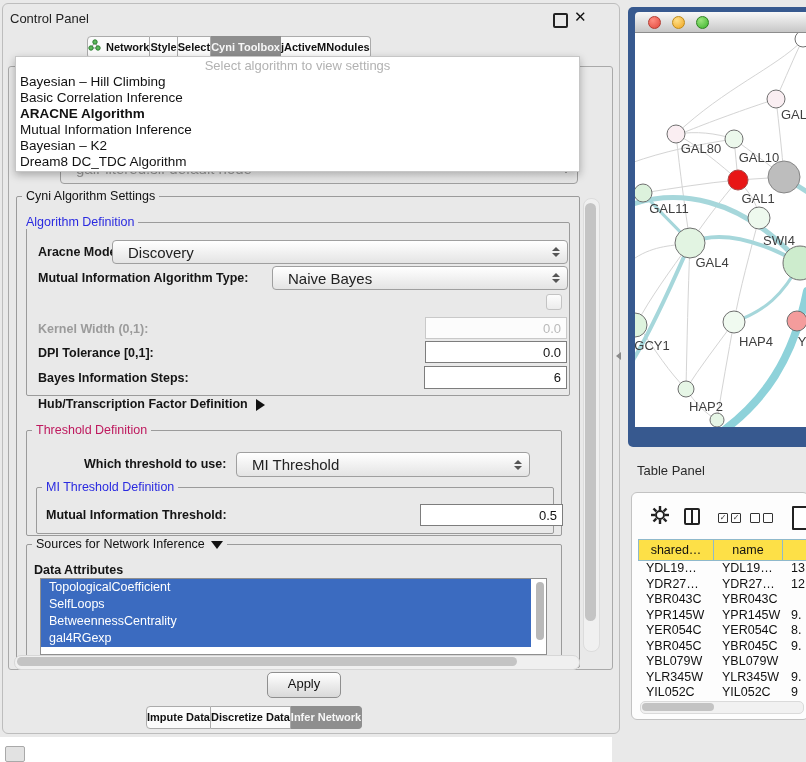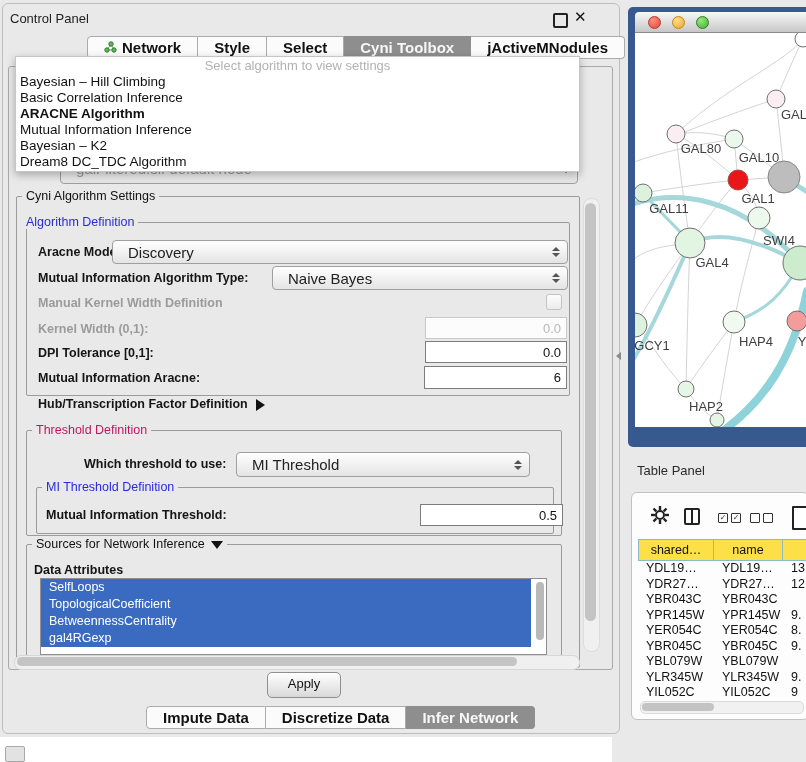--- a/index.html
+++ b/index.html
@@ -8,21 +8,21 @@
   .abs{position:absolute;}
   
   .app-bg{left:0;top:0;width:806px;height:737px;background:#e9e9e9;}
   .right-bg{left:612px;top:0;width:194px;height:762px;background:#e9e9e9;}
   
   .cp-title{left:10px;top:11px;font-size:13px;color:#222;}
   .float-btn{left:553px;top:13px;width:11px;height:11px;border:2px solid #222;border-radius:2px;background:transparent;}
   .close-btn{left:574px;top:8px;font-size:15px;font-weight:bold;color:#111;}
   
   .tabrow{left:87px;top:36px;height:23px;display:flex;}
-  .tab{height:21px;line-height:21px;padding:0 16px;font-size:15px;font-weight:bold;background:#fbfbfb;
+  .tab{height:21px;line-height:21px;padding:0 0;font-size:11px;font-weight:bold;background:#fbfbfb;
        border:1px solid #ababab;border-left:none;color:#111;display:flex;align-items:center;gap:5px;}
   .tab:first-child{border-left:1px solid #ababab;border-radius:4px 0 0 4px;}
   .tab:last-child{border-radius:0 4px 4px 0;}
   .tab.sel{background:#8e8e8e;color:#f7f7f7;border-color:#8e8e8e;}
   .btabrow{left:146px;top:706px;height:24px;display:flex;}
   
   .inner-box{left:8px;top:66px;width:603px;height:602px;border:1px solid #a9a9a9;border-radius:3px;background:#e9e9e9;}
   .cp-outline{left:2px;top:3px;width:616px;height:729px;border:1px solid #bdbdbd;border-radius:6px;}
   .group{border:1px solid #9b9b9b;border-radius:2px;}
   .legend{position:absolute;background:#e9e9e9;padding:0 4px;font-size:12.5px;line-height:14px;white-space:nowrap;}
@@ -171,30 +171,29 @@
 
   <div class="abs lbl" style="left:38px;top:271px;">Mutual Information Algorithm Type:</div>
   <div class="abs combo" style="left:272px;top:266px;width:294px;height:22px;">
     <span class="txt">Naive Bayes</span>
     <span class="stepper">
         <span class="tri-up"></span>
         <span class="tri-dn"></span>
       </span>
   </div>
 
-  <div class="abs lbl dis" style="left:38px;top:296px;">Manual Kernel Width Definition</div>
   <div class="abs checkbox" style="left:546px;top:294px;"></div>
 
   <div class="abs lbl dis" style="left:38px;top:322px;">Kernel Width (0,1):</div>
   <input class="fld dis" style="left: 425px; top: 317px; width: 142px; height: 22px;" readonly="" value="0.0">
 
   <div class="abs lbl" style="left:38px;top:346px;">DPI Tolerance [0,1]:</div>
   <input class="fld" style="left: 425px; top: 341px; width: 142px; height: 22px;" value="0.0">
 
-  <div class="abs lbl" style="left:38px;top:371px;">Mutual Information Aracne:</div>
+  <div class="abs lbl" style="left:38px;top:371px;">Bayes Information Steps:</div>
   <input class="fld" style="left: 424px; top: 366px; width: 143px; height: 23px;" value="6">
 
   <div class="abs lbl" style="left:38px;top:397px;font-weight:bold;">
     <span>Hub/Transcription Factor Definition</span><span class="disc-right"></span>
   </div>
 
   <div class="abs group" style="left:26px;top:430px;width:534px;height:104px;"></div>
   <div class="abs legend lg-green" style="left:32px;top:423px;">Threshold Definition</div>
 
   <div class="abs lbl" style="left:84px;top:457px;">Which threshold to use:</div>
@@ -211,22 +210,22 @@
   <div class="abs lbl" style="left:46px;top:508px;">Mutual Information Threshold:</div>
   <input class="fld" style="left: 420px; top: 504px; width: 143px; height: 22px;" value="0.5">
 
   <div class="abs group" style="left:26px;top:544px;width:534px;height:111px;"></div>
   <div class="abs legend lg-black" style="left:32px;top:537px;">
     <span>Sources for Network Inference</span><span class="disc-down"></span>
   </div>
   <div class="abs lbl" style="left:34px;top:563px;">Data Attributes</div>
   <div class="abs attrbox">
     <div>
+        <div class="attr">TopologicalCoefficient</div>
         <div class="attr">SelfLoops</div>
-        <div class="attr">TopologicalCoefficient</div>
         <div class="attr">BetweennessCentrality</div>
         <div class="attr">gal4RGexp</div>
       </div>
     <div class="attr-scroll"></div>
   </div>
 
   <div class="abs vtrack">
       <div class="vthumb"></div>
     </div>
   <div class="abs htrack">

